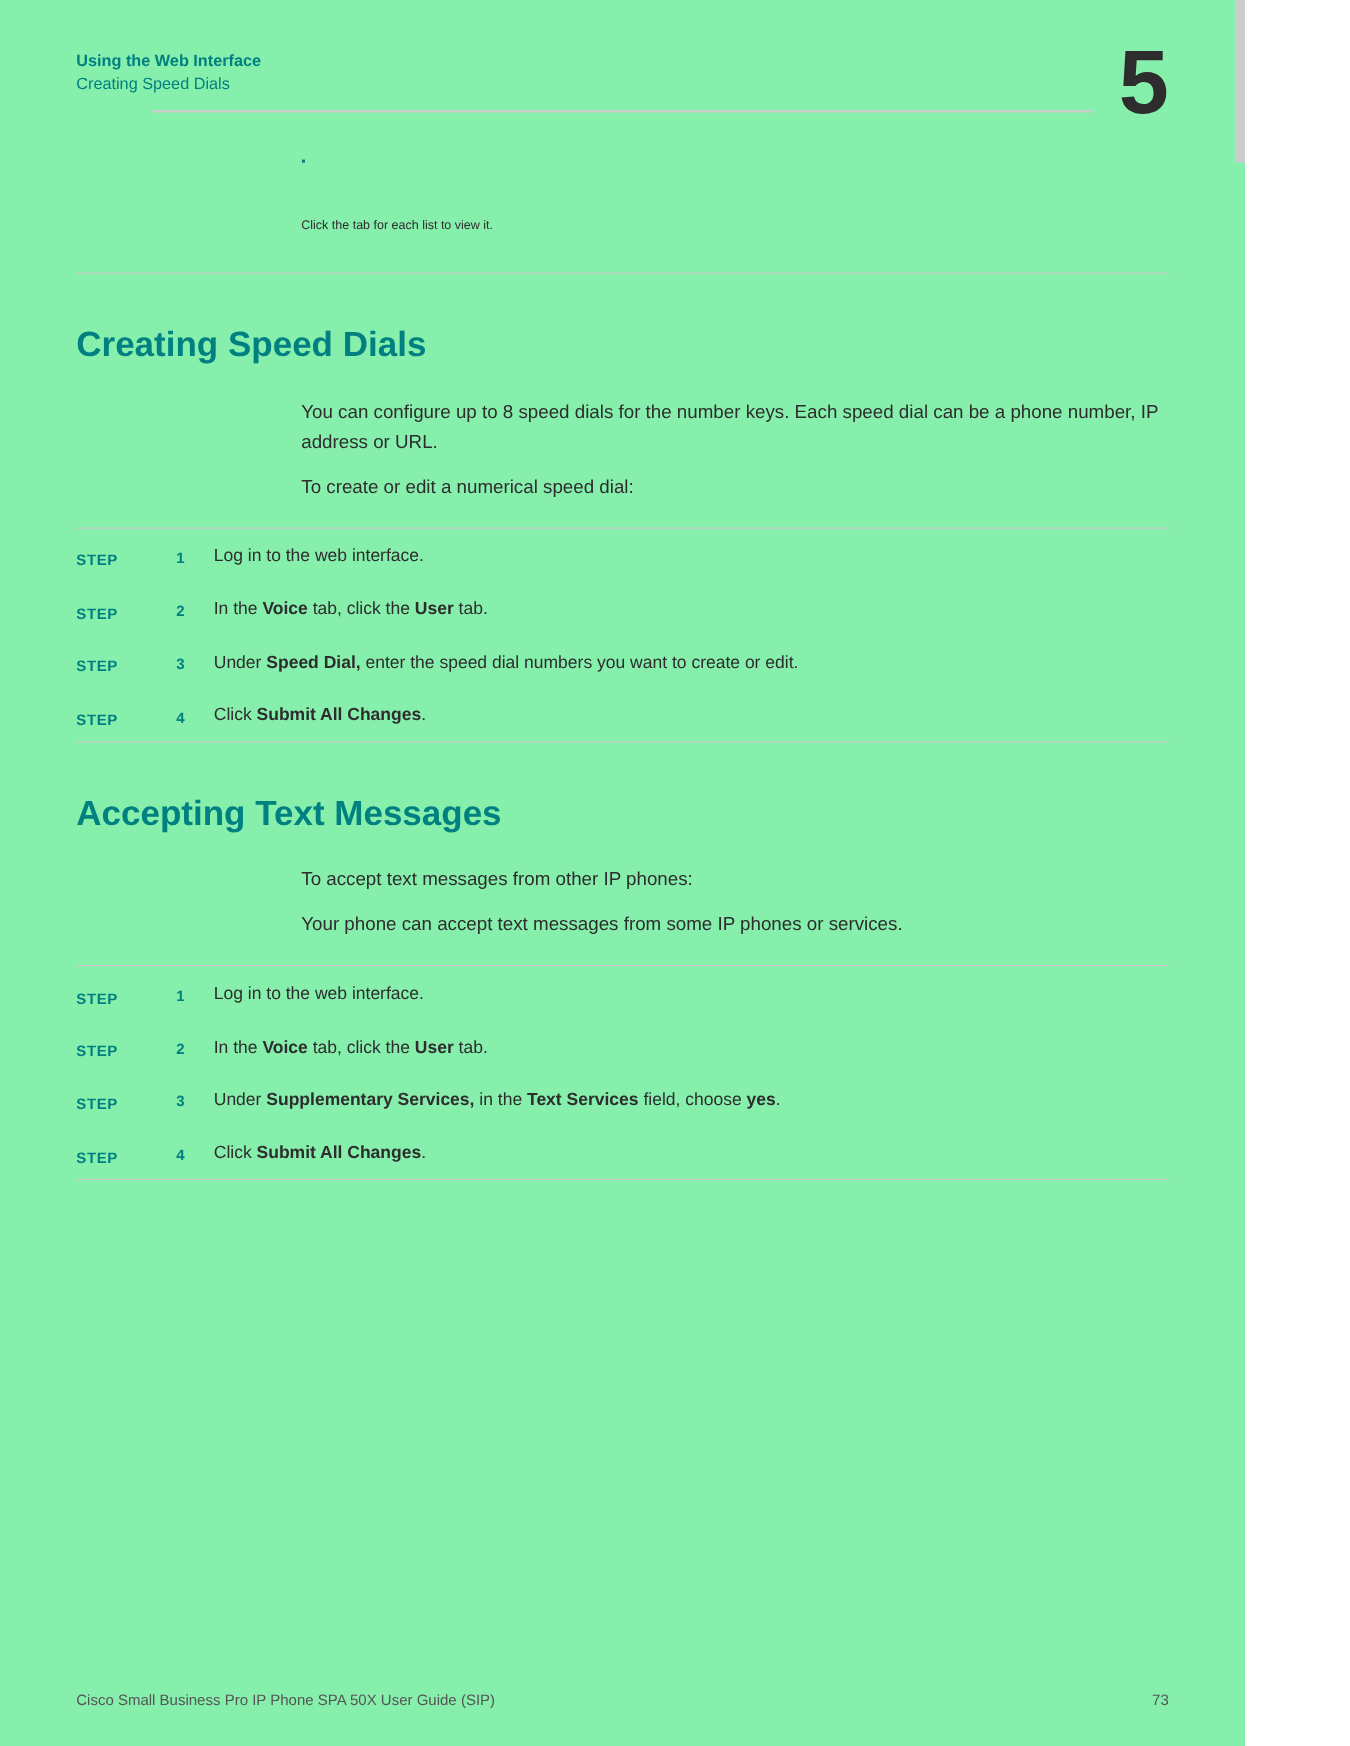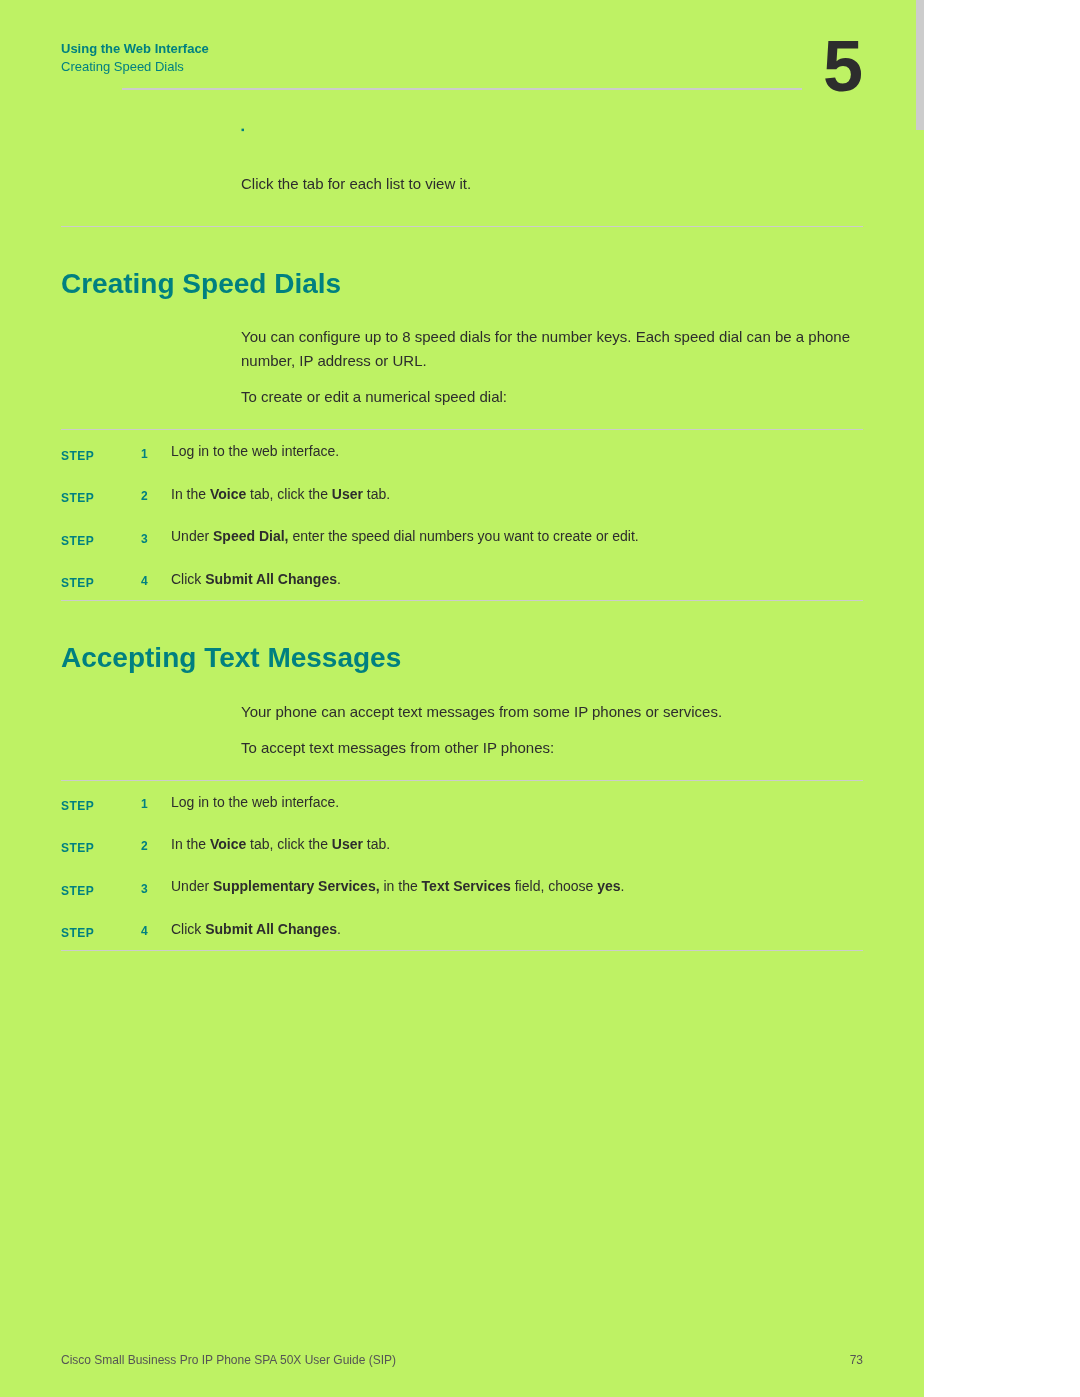--- a/index.html
+++ b/index.html
@@ -12,23 +12,23 @@
       width: 1080px;
       min-height: 1397px;
       background: #ffffff;
       font-family: Arial, Helvetica, sans-serif;
       font-size: 15px;
       color: #2d2d2d;
       position: relative;
     }
 
     .page-container {
-      width: 924px;
+      width: 996px;
       min-height: 1397px;
-      background: #bef264;
+      background: #86efac;
       position: relative;
       padding: 0;
     }
 
     
     .header {
       padding: 40px 61px 0 61px;
       position: relative;
     }
 
@@ -90,21 +90,21 @@
       line-height: 1.5;
       color: #2d2d2d;
     }
 
     .bold-term {
       font-weight: bold;
     }
 
     .click-note {
       padding: 10px 0 0 180px;
-      font-size: 15px;
+      font-size: 10px;
       line-height: 1.5;
       color: #2d2d2d;
     }
 
     .section-divider {
       border: none;
       border-top: 1px solid #cccccc;
       margin: 30px 0 0 0;
     }
 
@@ -290,22 +290,22 @@
         </div>
         <div class="step-content">Click <span class="bold-term">Submit All Changes</span>.</div>
       </div>
 
       <hr class="step-divider-bottom">
     </div>
 
     <h2 class="section-heading">Accepting Text Messages</h2>
 
     <div class="description-block">
+      <p>To accept text messages from other IP phones:</p>
       <p>Your phone can accept text messages from some IP phones or services.</p>
-      <p>To accept text messages from other IP phones:</p>
     </div>
 
     <div class="steps-block">
       <hr class="step-divider-top">
 
       <div class="step-row-container">
         <div class="step-left">
           <span class="step-label">STEP</span>
           <span class="step-num">1</span>
         </div>

